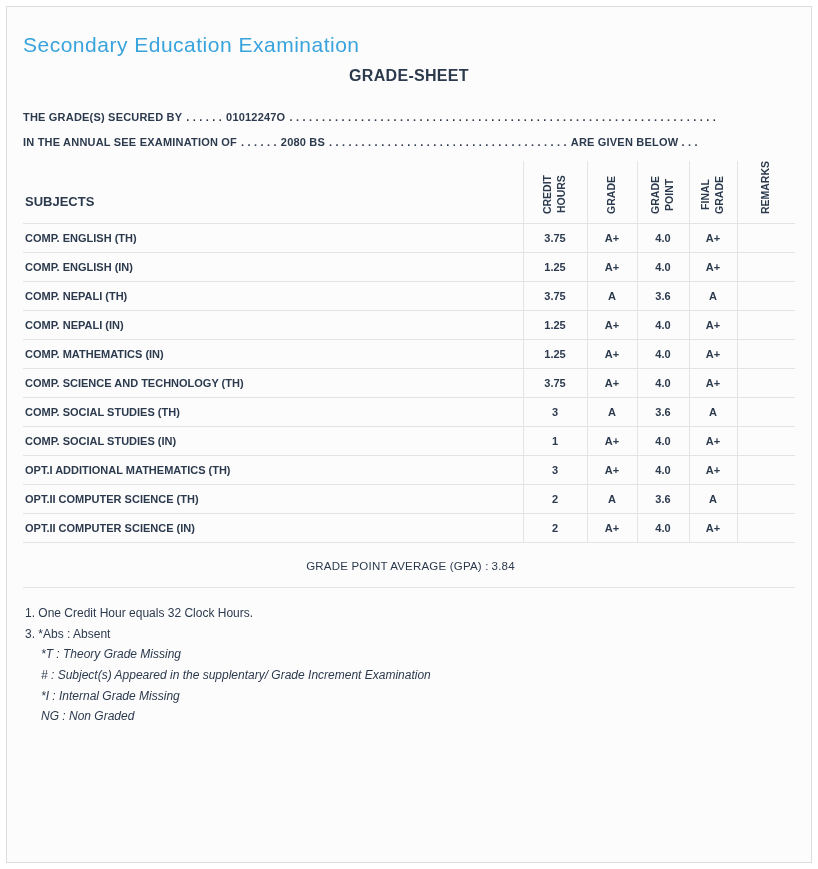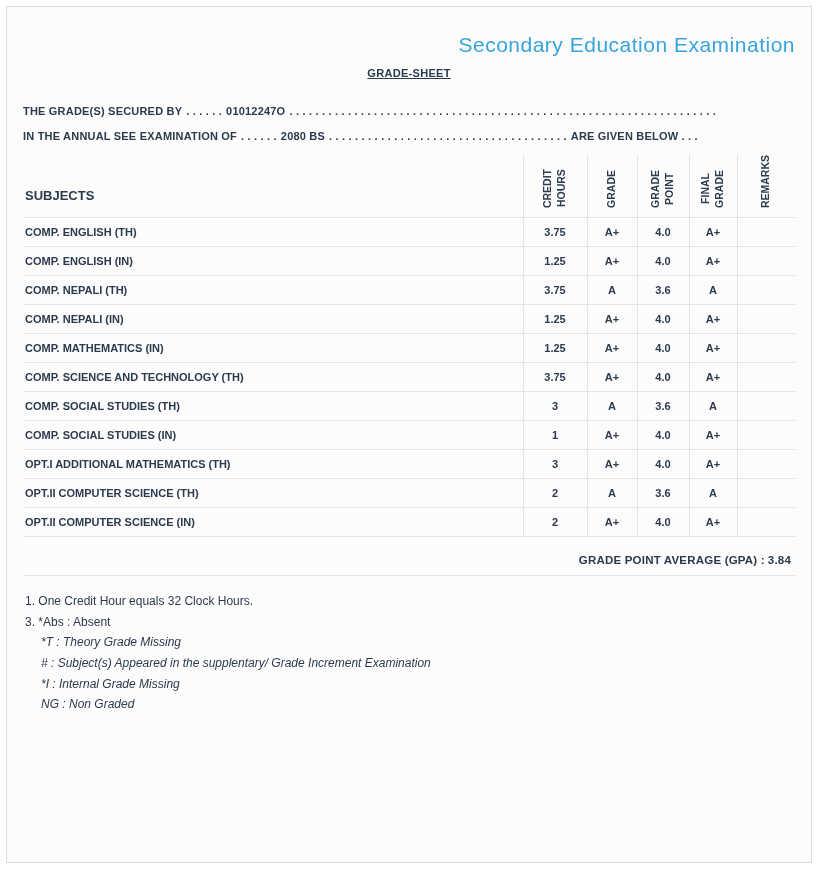--- a/index.html
+++ b/index.html
@@ -17,34 +17,33 @@
   .page{
     width:806px;
     height:857px;
     margin:6px;
     border:1px solid #dcdcdc;
     background:#fcfcfc;
     padding:20px 16px 18px;
     overflow:hidden;
   }
   .title{
-    text-align:right;
+    text-align:left;
     color:var(--accent);
     font-size:21px;
     font-weight:400;
     letter-spacing:.5px;
     margin:6px 0 10px;
   }
   .subtitle{
     text-align:center;
-    font-size:11px;
+    font-size:16px;
     font-weight:700;
     letter-spacing:.3px;
     margin:0 0 26px;
-    text-decoration:underline;
   }
   .info-line{
     font-size:11px;
     font-weight:700;
     letter-spacing:.2px;
     white-space:nowrap;
     overflow:hidden;
     margin:0 0 13px;
   }
   .info-line span{margin-right:4px;}
@@ -88,25 +87,25 @@
     border-bottom:1px solid var(--border);
     padding:8px 4px;
     font-size:11px;
     font-weight:700;
   }
   td.subj{
     text-align:left;
     padding-left:2px;
   }
   .gpa{
-    text-align:right;
+    text-align:center;
     font-size:11.5px;
-    font-weight:700;
+    font-weight:400;
     letter-spacing:.2px;
-    padding:17px 4px 9px;
+    padding:17px 4px 15px;
     border-bottom:1px solid var(--border);
   }
   .gpa span{margin-left:3px;}
   .notes{
     padding:15px 2px 0;
     font-size:12px;
     line-height:1.72;
   }
   .note{white-space:nowrap;overflow:hidden;}
   .note.sub{padding-left:16px;font-style:italic;}

